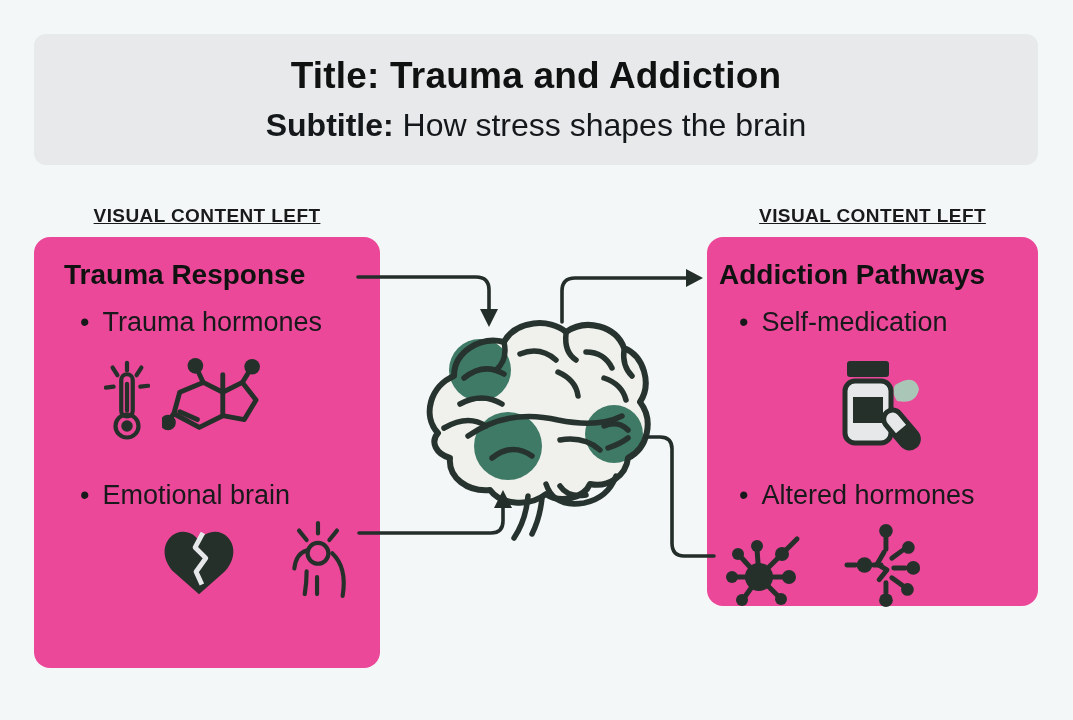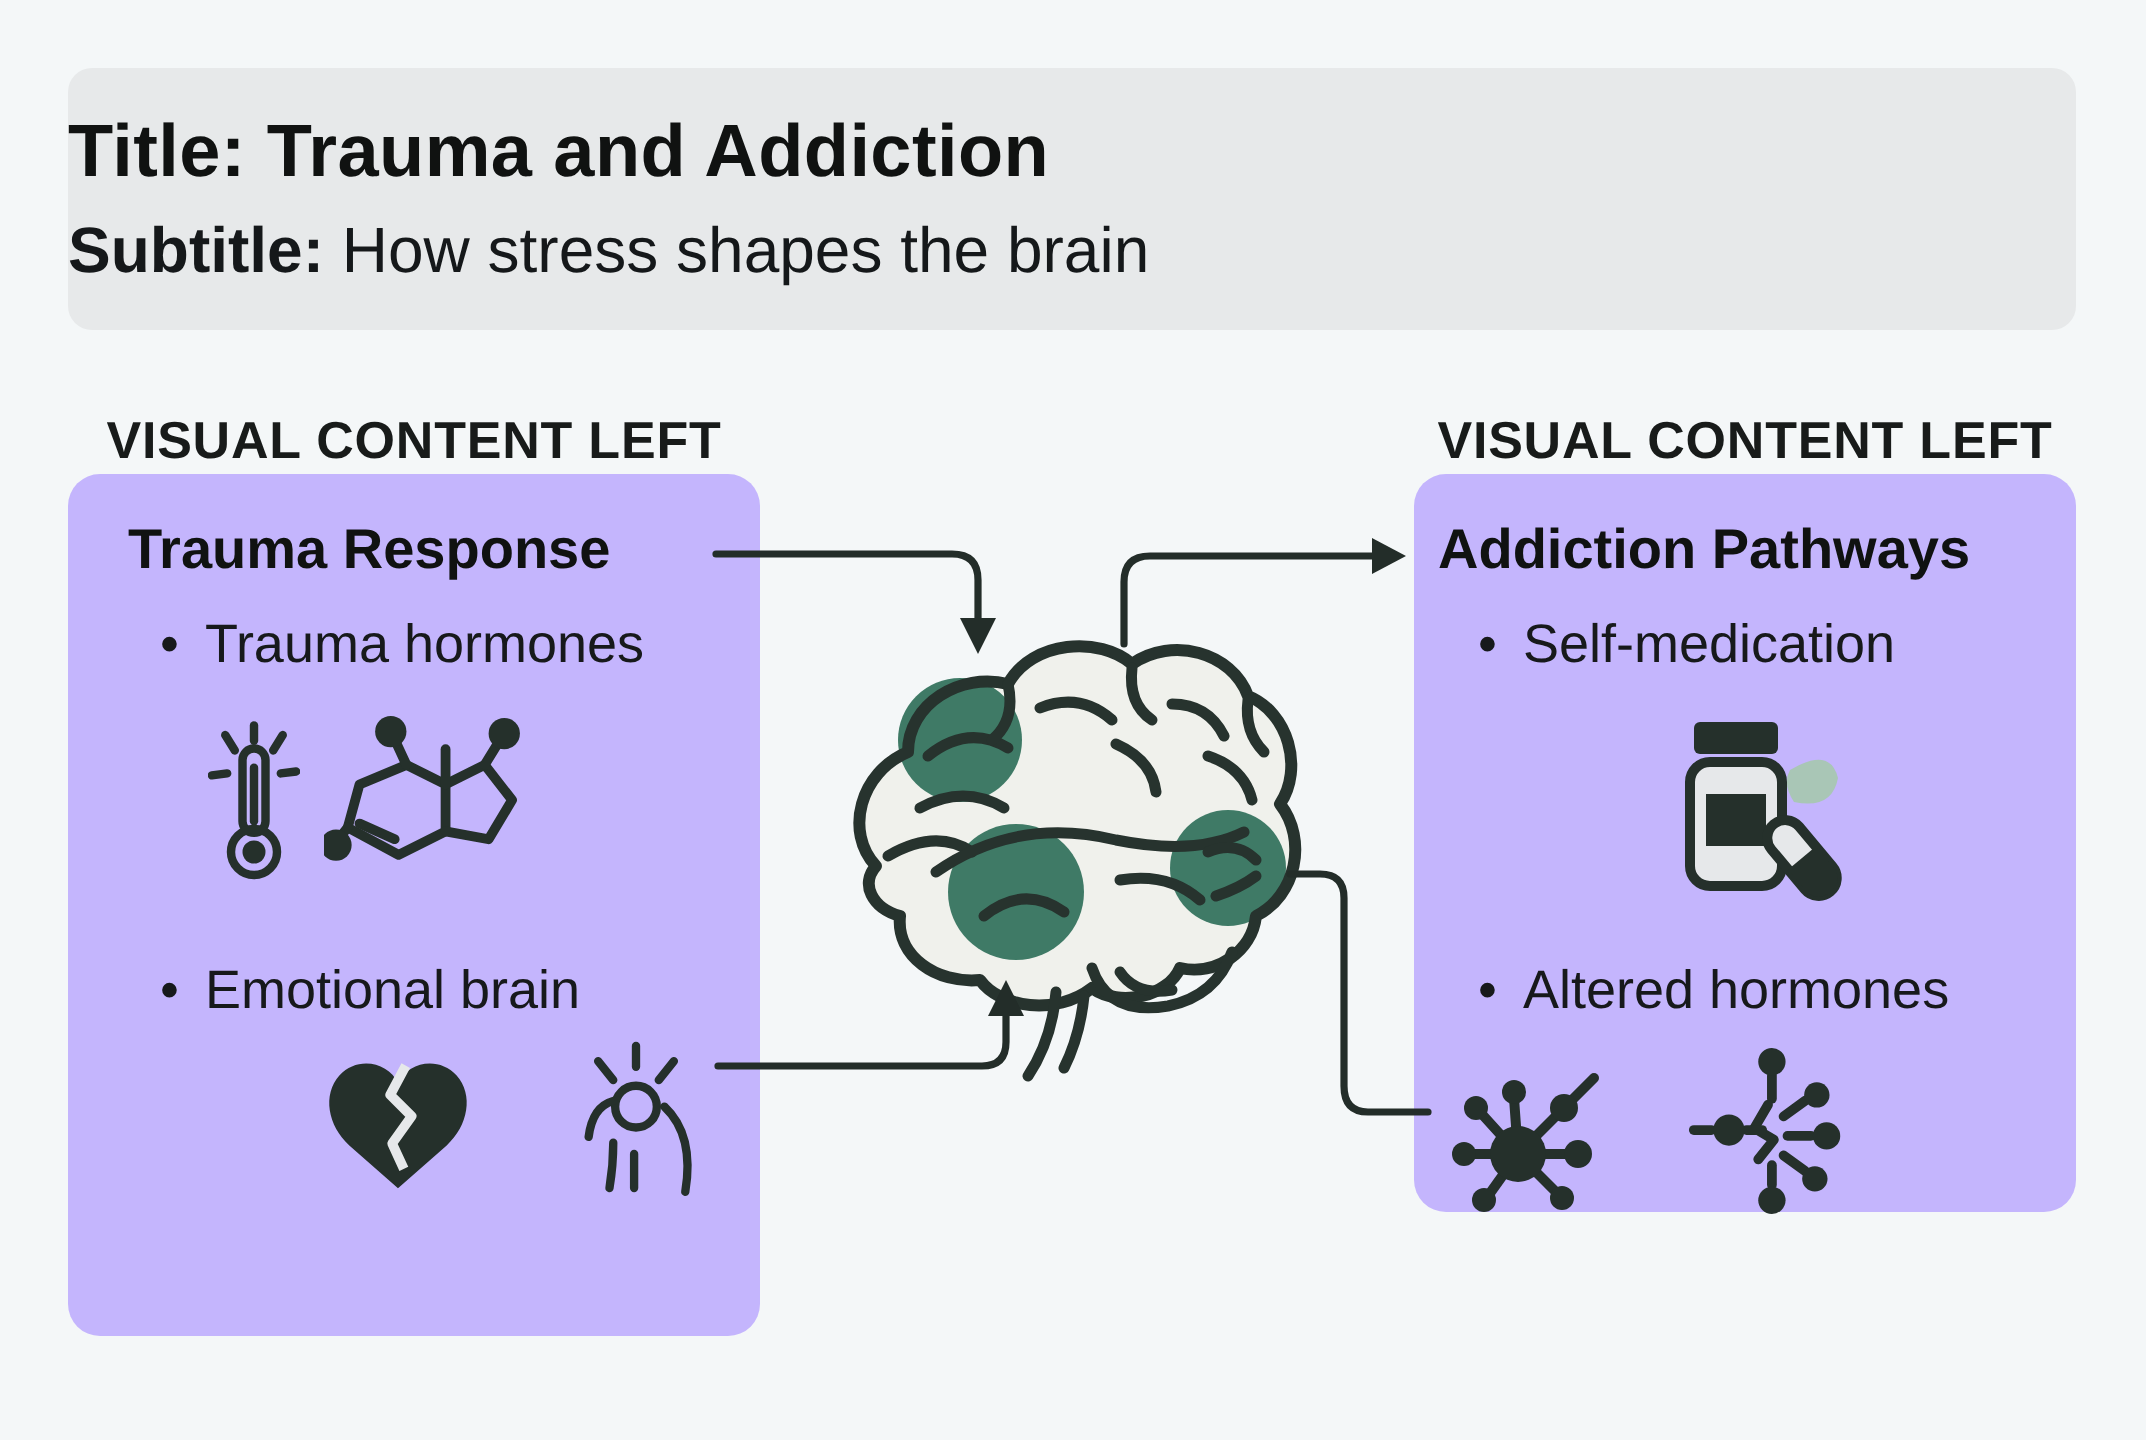--- a/index.html
+++ b/index.html
@@ -9,35 +9,35 @@
     font-family:"Liberation Sans", sans-serif;
     color:#161a18;
     position:relative;
     overflow:hidden;
   }
   .page{position:absolute;inset:0;}
   
   .header{
     position:absolute;left:34px;top:34px;width:1004px;height:131px;
     background:#e7e9ea;border-radius:12px;
-    display:flex;flex-direction:column;justify-content:center;
+    display:flex;flex-direction:column;align-items:center;justify-content:center;
   }
   .title{font-size:37px;font-weight:700;letter-spacing:.2px;color:#101211;line-height:1.15;}
   .subtitle{font-size:32px;color:#15181a;margin-top:9px;}
   .subtitle .sub-label{font-weight:700;}
   
   .section-label{
-    position:absolute;top:205px;font-size:26px;font-weight:700;
-    letter-spacing:.4px;color:#181b1a;text-align:center;
+    position:absolute;top:205px;font-size:19px;font-weight:700;
+    letter-spacing:.4px;color:#181b1a;text-align:center;text-decoration:underline;
   }
   .section-label.left{left:34px;width:346px;}
   .section-label.right{left:707px;width:331px;}
   
   .panel{
-    position:absolute;top:237px;background:#c4b5fd;border-radius:16px;
+    position:absolute;top:237px;background:#ec4899;border-radius:16px;
   }
   .panel.left{left:34px;width:346px;height:431px;}
   .panel.right{left:707px;width:331px;height:369px;}
   .panel-heading{
     position:absolute;top:22px;font-size:28px;font-weight:700;color:#101211;white-space:nowrap;
   }
   .panel.left .panel-heading{left:30px;}
   .panel.right .panel-heading{left:12px;}
   .bullet-row{
     position:absolute;display:flex;align-items:baseline;gap:13px;

